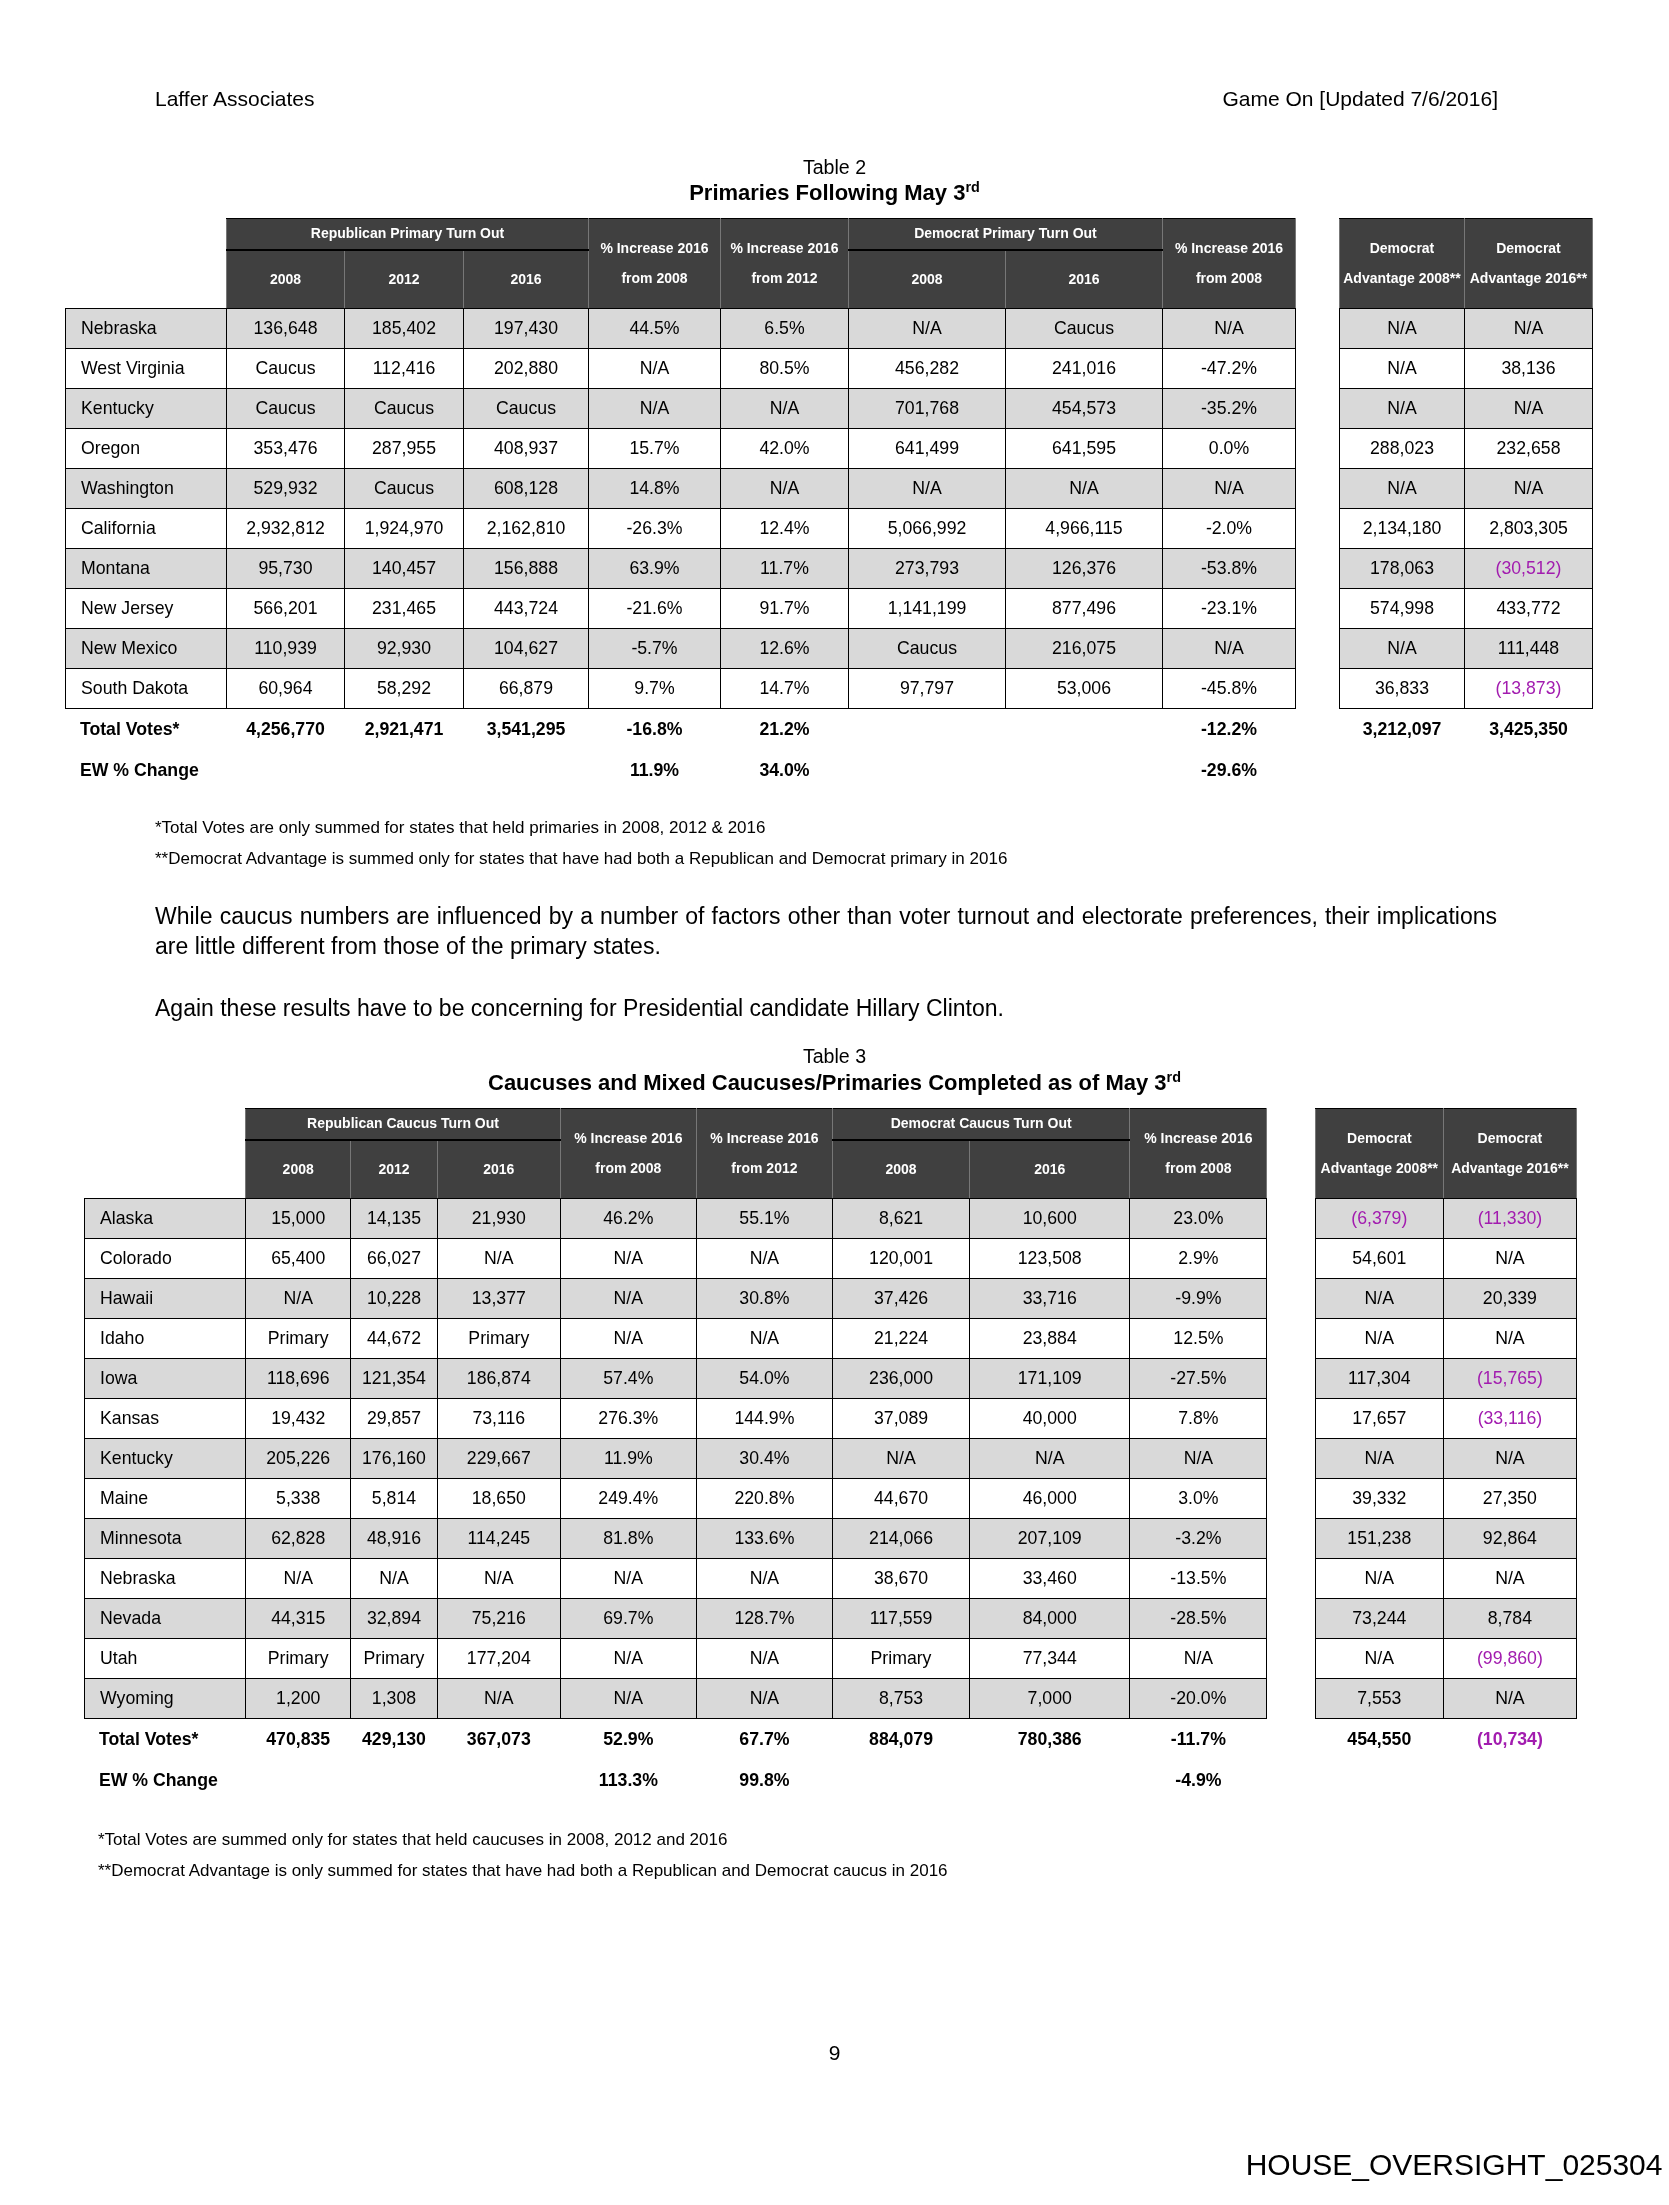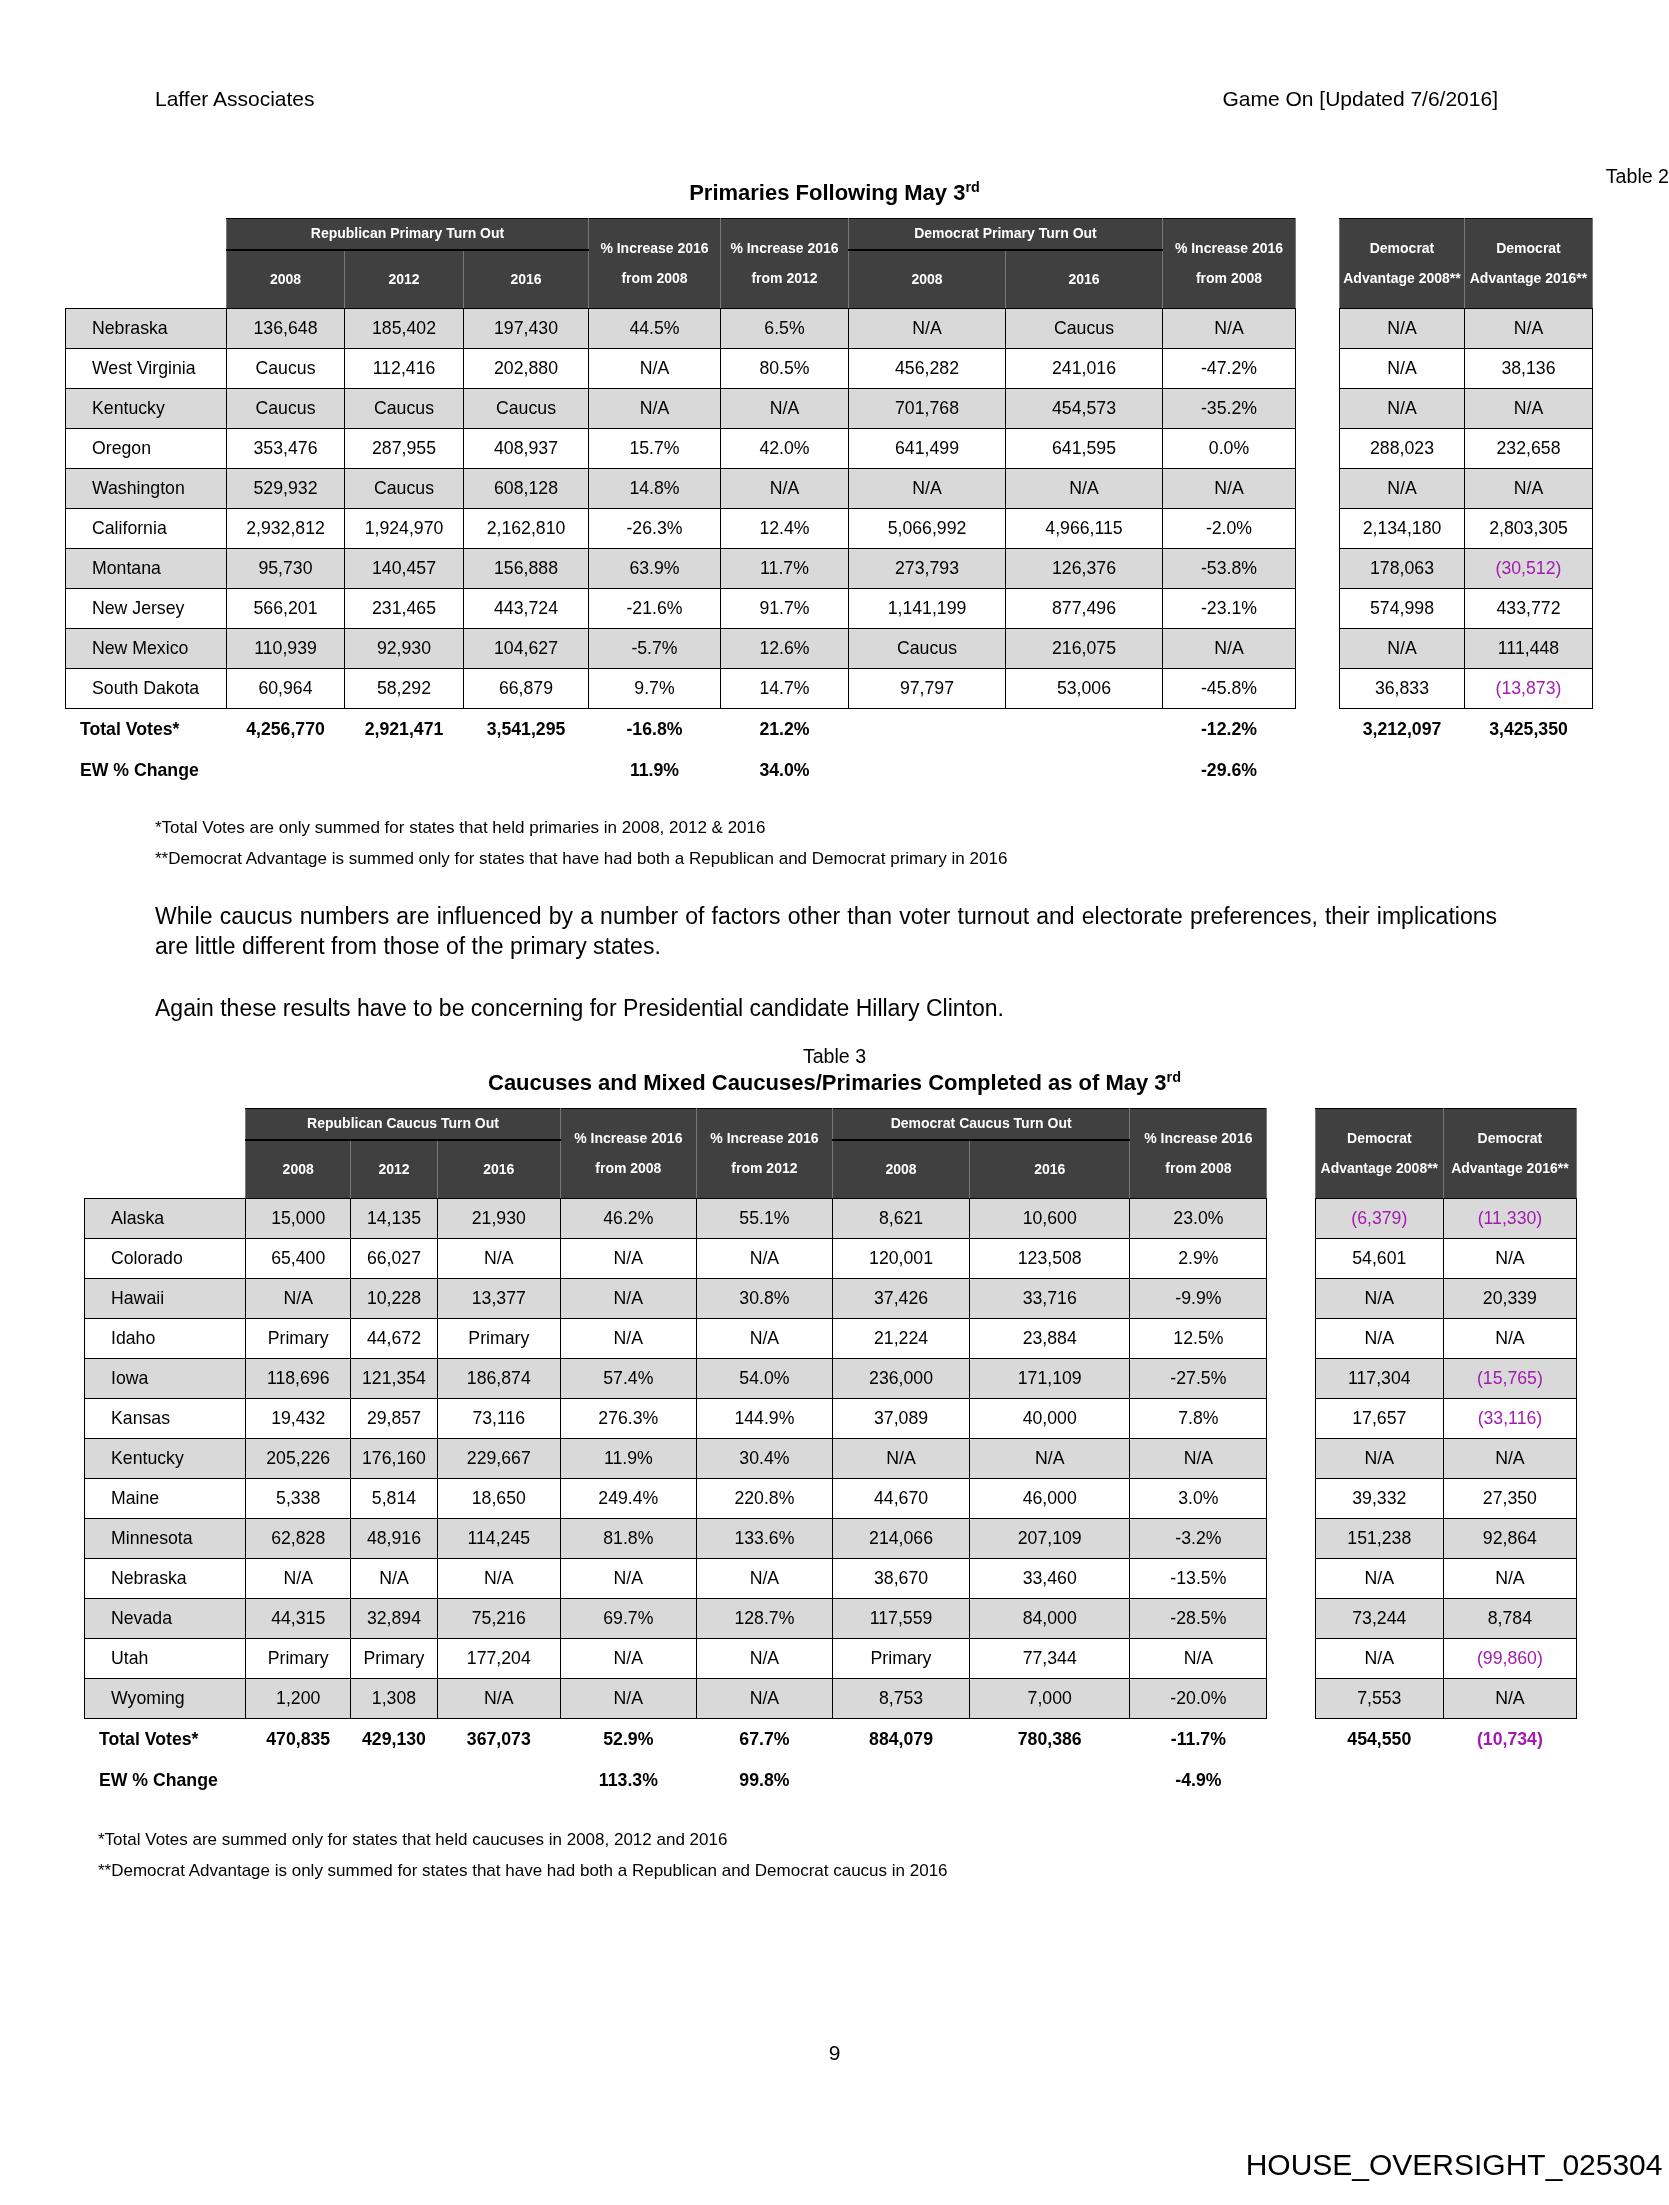--- a/index.html
+++ b/index.html
@@ -9,21 +9,21 @@
   .hdr-right { right: 171px; }
   .caption { position: absolute; left: 0; width: 1669px; text-align: center; }
   .cap-num { font-size: 19.6px; }
   .cap-title { font-size: 22px; font-weight: bold; text-align: center; }
   .cap-title sup { font-size: 14.4px; }
   table.t { position: absolute; border-collapse: collapse; font-size: 17.7px; table-layout: fixed; }
   table.t td, table.t th { text-align: center; vertical-align: middle; padding: 0; }
   table.t th { background: #404040; color: #fff; font-weight: bold; font-size: 14px; line-height: 29.5px; border: 1.3px solid #000; border-left: 0.7px solid #777; border-right: 0.7px solid #777; }
   table.t th.grp { border-bottom: 2px solid #000; }
   table.t tr.data td { border: 1.3px solid #000; height: 39px; }
-  table.t tr.data td.state { text-align: left; padding-left: 26px; }
+  table.t tr.data td.state { text-align: left; padding-left: 15px; }
   table.t tr.data:nth-child(odd) td { background: #d9d9d9; }
   table.t tr.data.alt td { background: #d9d9d9; }
   table.t tr.data.plain td { background: #fff; }
   table.t tr.tot td { font-weight: bold; height: 41px; border: none; background: #fff; }
   table.t tr.tot td.state { text-align: left; padding-left: 14.4px; }
   table.t td.empty { border: none !important; background: #fff !important; }
   table.t td.gap { border: none !important; background: #fff !important; }
   table.t th.gap { background: #fff; border: none; }
   table.t th.blank { background: #fff; border: none; }
   .neg { color: #a21caf; }
@@ -31,21 +31,21 @@
   .para { position: absolute; left: 155px; width: 1342px; font-size: 23px; line-height: 30px; text-align: justify; }
   .pagenum { position: absolute; top: 2041px; left: 0; width: 1669px; text-align: center; font-size: 21px; }
   .bates { position: absolute; top: 2148px; right: 6.5px; font-size: 30px; letter-spacing: 0px; }
 </style>
 </head>
 <body>
 
 <div class="hdr hdr-left">Laffer Associates</div>
 <div class="hdr hdr-right">Game On [Updated 7/6/2016]</div>
 
-<div class="caption cap-num" style="top:165px;text-align:right;">Table 2</div>
+<div class="caption cap-num" style="top:156px;">Table 2</div>
 <div class="caption cap-title" style="top:179px;"><span>Primaries Following May 3</span><sup>rd</sup></div>
 
 <table class="t" id="table2" style="left:65px; top:218px; width:1527px;">
   <colgroup>
     <col style="width:161px">
       <col style="width:118px">
       <col style="width:119px">
       <col style="width:125px">
     <col style="width:132px">
       <col style="width:128px">

